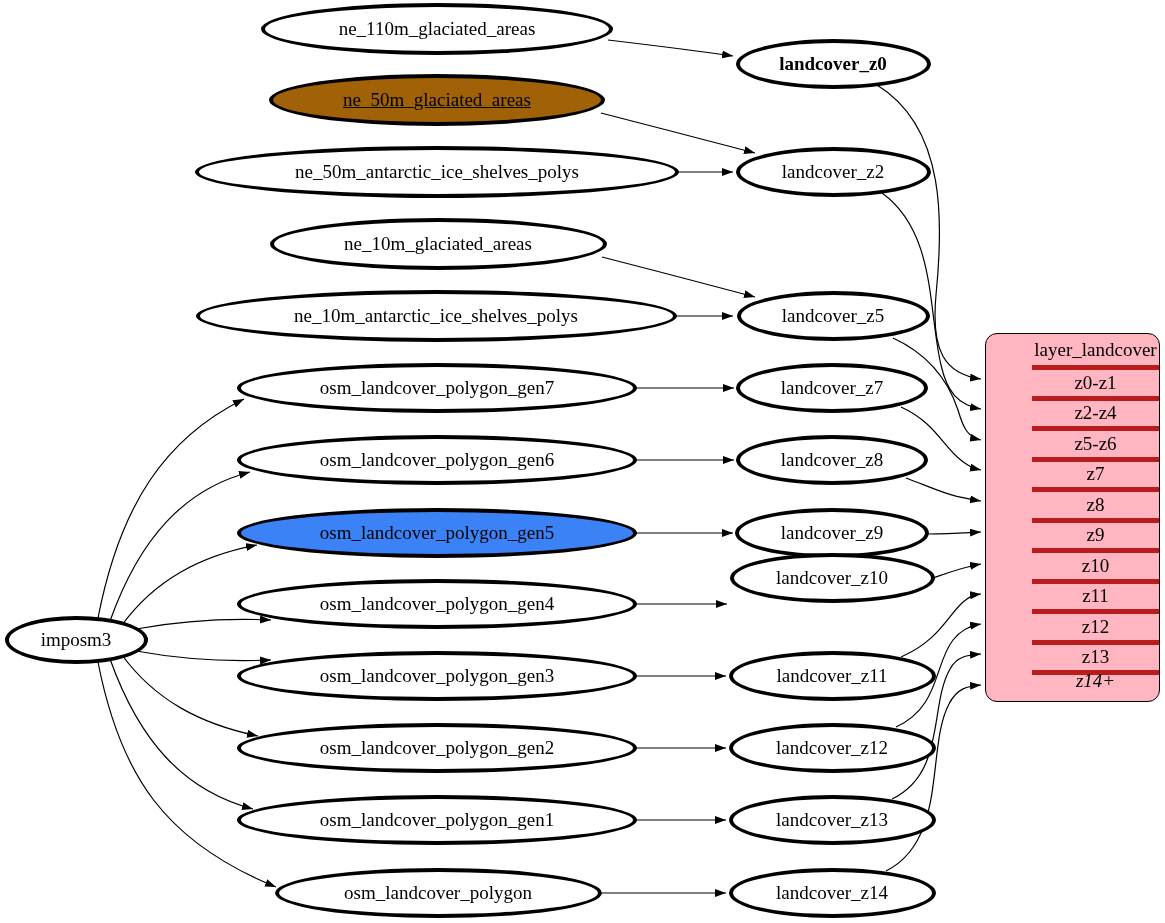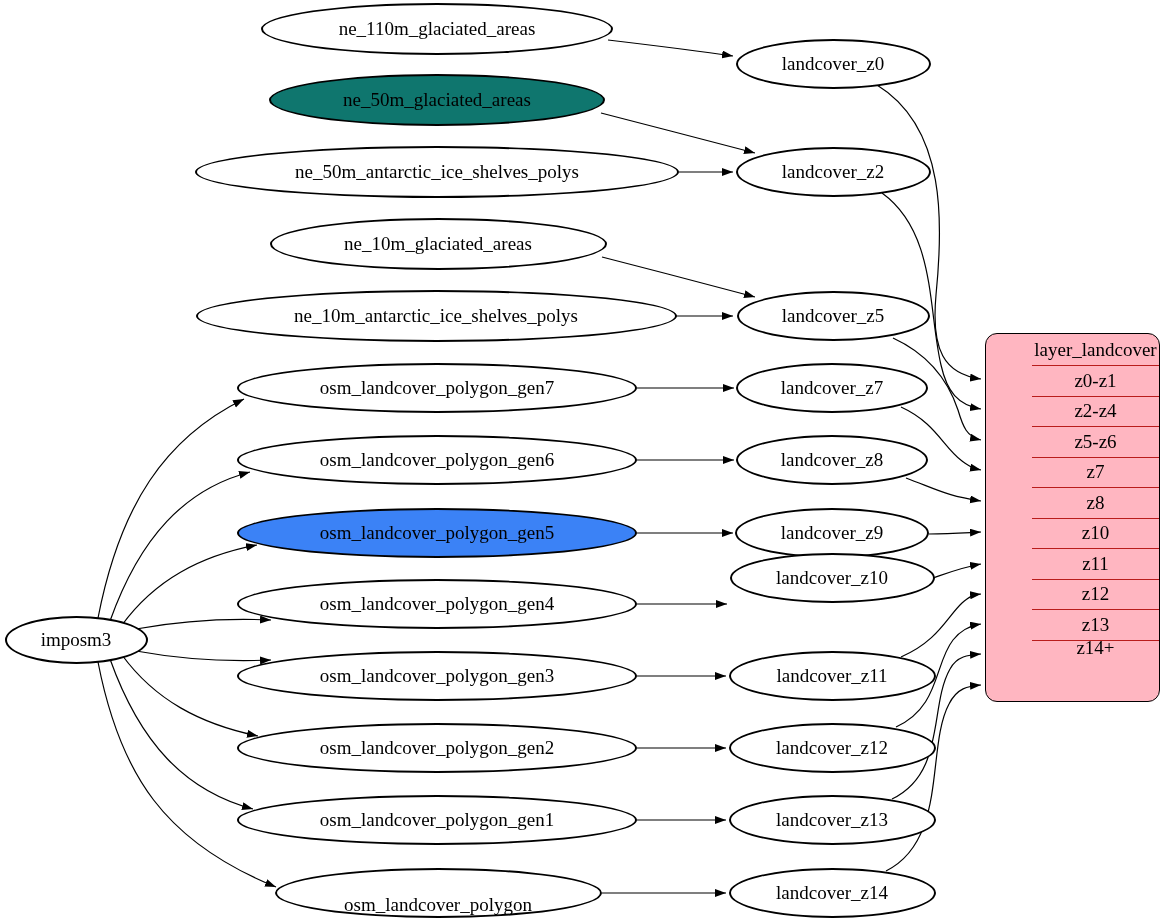--- a/index.html
+++ b/index.html
@@ -9,40 +9,40 @@
     background:#ffffff;
     font-family:"Liberation Serif", serif;
     font-size:19px;
     color:#000;
     overflow:hidden;
   }
   svg.edge-layer { position:absolute; left:0; top:0; width:1165px; height:923px; }
   .node-ellipse {
     position:absolute;
     box-sizing:border-box;
-    border:2px solid #ef4444;
+    border:4px solid #ef4444;
     border-radius:50%;
     background:#fff;
     display:flex; align-items:center; justify-content:center;
     white-space:nowrap; text-align:center;
     z-index:2;
   }
   .record-table {
     position:absolute;
     box-sizing:border-box;
     border:1px solid #000;
     border-radius:12px;
     overflow:hidden;
     z-index:2;
     padding-left:46px;
   }
   .record-row {
     display:flex; align-items:center; justify-content:center;
     box-sizing:border-box;
-    border-top:1px solid #b91c1c;
+    border-top:5px solid #b91c1c;
     white-space:nowrap;
   }
   .record-row.header { border-top:none; }
 </style>
 </head>
 <body>
 
 <div class="canvas">
   <svg class="edge-layer" width="1165" height="923" viewBox="0 0 1165 923" xmlns="http://www.w3.org/2000/svg">
     <defs>
@@ -85,21 +85,21 @@
         <path d="M886,871 C948,840 926,747 949,704 C957,688 968,686 981,685" fill="none" stroke="#000000" stroke-width="1.2" marker-end="url(#arrowhead)"></path>
       </g>
   </svg>
   <div id="node-layer">
       <div class="node-ellipse" style="left: 4.5px; top: 616px; width: 143px; height: 48px; background: rgb(255, 255, 255); border-color: rgb(0, 0, 0);">
         <span>imposm3</span>
       </div>
       <div class="node-ellipse" style="left: 261px; top: 3px; width: 352px; height: 52px; background: rgb(255, 255, 255); border-color: rgb(0, 0, 0);">
         <span>ne_110m_glaciated_areas</span>
       </div>
-      <div class="node-ellipse" style="left: 269px; top: 74px; width: 336px; height: 52px; background: #0f766e; border-color: rgb(0, 0, 0);">
+      <div class="node-ellipse" style="left: 269px; top: 74px; width: 336px; height: 52px; background: #a16207; border-color: rgb(0, 0, 0); text-decoration: underline;">
         <span>ne_50m_glaciated_areas</span>
       </div>
       <div class="node-ellipse" style="left: 195px; top: 146px; width: 484px; height: 52px; background: rgb(255, 255, 255); border-color: rgb(0, 0, 0);">
         <span>ne_50m_antarctic_ice_shelves_polys</span>
       </div>
       <div class="node-ellipse" style="left: 269.5px; top: 218px; width: 337px; height: 52px; background: rgb(255, 255, 255); border-color: rgb(0, 0, 0);">
         <span>ne_10m_glaciated_areas</span>
       </div>
       <div class="node-ellipse" style="left: 195.5px; top: 290px; width: 481px; height: 52px; background: rgb(255, 255, 255); border-color: rgb(0, 0, 0);">
         <span>ne_10m_antarctic_ice_shelves_polys</span>
@@ -118,24 +118,24 @@
       </div>
       <div class="node-ellipse" style="left: 237px; top: 651px; width: 400px; height: 50px; background: rgb(255, 255, 255); border-color: rgb(0, 0, 0);">
         <span>osm_landcover_polygon_gen3</span>
       </div>
       <div class="node-ellipse" style="left: 237px; top: 723px; width: 400px; height: 50px; background: rgb(255, 255, 255); border-color: rgb(0, 0, 0);">
         <span>osm_landcover_polygon_gen2</span>
       </div>
       <div class="node-ellipse" style="left: 237px; top: 795px; width: 400px; height: 50px; background: rgb(255, 255, 255); border-color: rgb(0, 0, 0);">
         <span>osm_landcover_polygon_gen1</span>
       </div>
-      <div class="node-ellipse" style="left: 274.5px; top: 868px; width: 327px; height: 50px; background: rgb(255, 255, 255); border-color: rgb(0, 0, 0); align-items: flex-end;">
+      <div class="node-ellipse" style="left: 274.5px; top: 868px; width: 327px; height: 50px; background: rgb(255, 255, 255); border-color: rgb(0, 0, 0);">
         <span>osm_landcover_polygon</span>
       </div>
-      <div class="node-ellipse" style="left: 735.5px; top: 39px; width: 195px; height: 50px; background: rgb(255, 255, 255); border-color: rgb(0, 0, 0);">
+      <div class="node-ellipse" style="left: 735.5px; top: 39px; width: 195px; height: 50px; background: rgb(255, 255, 255); border-color: rgb(0, 0, 0); font-weight: bold;">
         <span>landcover_z0</span>
       </div>
       <div class="node-ellipse" style="left: 735.5px; top: 147px; width: 195px; height: 50px; background: rgb(255, 255, 255); border-color: rgb(0, 0, 0); text-align: right;">
         <span>landcover_z2</span>
       </div>
       <div class="node-ellipse" style="left: 736.5px; top: 291px; width: 193px; height: 50px; background: rgb(255, 255, 255); border-color: rgb(0, 0, 0);">
         <span>landcover_z5</span>
       </div>
       <div class="node-ellipse" style="left: 736px; top: 363px; width: 192px; height: 50px; background: rgb(255, 255, 255); border-color: rgb(0, 0, 0);">
         <span>landcover_z7</span>
@@ -161,20 +161,21 @@
       <div class="node-ellipse" style="left: 728.5px; top: 868px; width: 207px; height: 50px; background: rgb(255, 255, 255); border-color: rgb(0, 0, 0);">
         <span>landcover_z14</span>
       </div>
       <div class="record-table" style="left: 985px; top: 333px; width: 175px; height: 368.5px; background: rgb(255, 182, 193); border-color: rgb(0, 0, 0); border-radius: 12px;">
         <div class="record-row header" style="height: 31px;">layer_landcover</div>
         <div class="record-row" style="height: 30.5px;">z0-z1</div>
         <div class="record-row" style="height: 30.5px;">z2-z4</div>
         <div class="record-row" style="height: 30.5px; text-align: right;">z5-z6</div>
         <div class="record-row" style="height: 30.5px;">z7</div>
         <div class="record-row" style="height: 30.5px;">z8</div>
+        <div class="record-row" style="height: 30.5px;">z9</div>
         <div class="record-row" style="height: 30.5px;">z10</div>
         <div class="record-row" style="height: 30.5px;">z11</div>
         <div class="record-row" style="height: 30.5px;">z12</div>
         <div class="record-row" style="height: 30.5px;">z13</div>
-        <div class="record-row" style="height: 16px;">z14+</div>
+        <div class="record-row" style="height: 16px; font-style: italic;">z14+</div>
       </div>
     </div>
 </div>
 
 </body></html>

